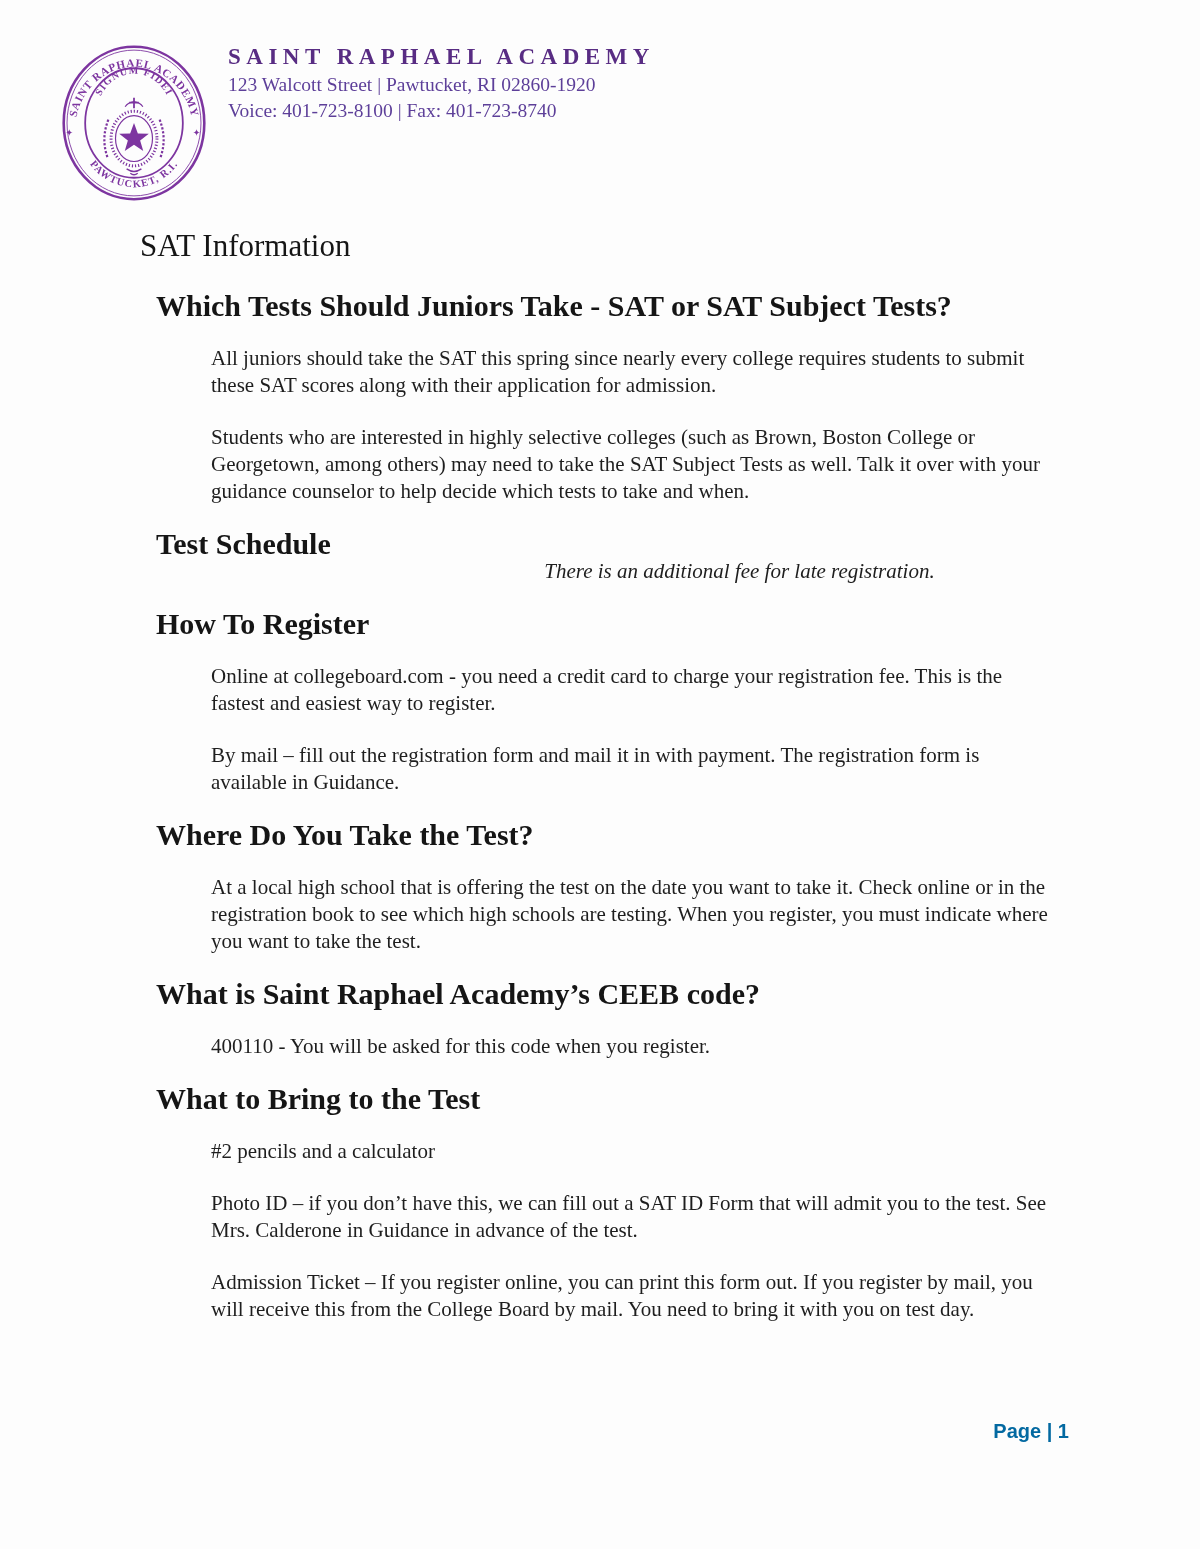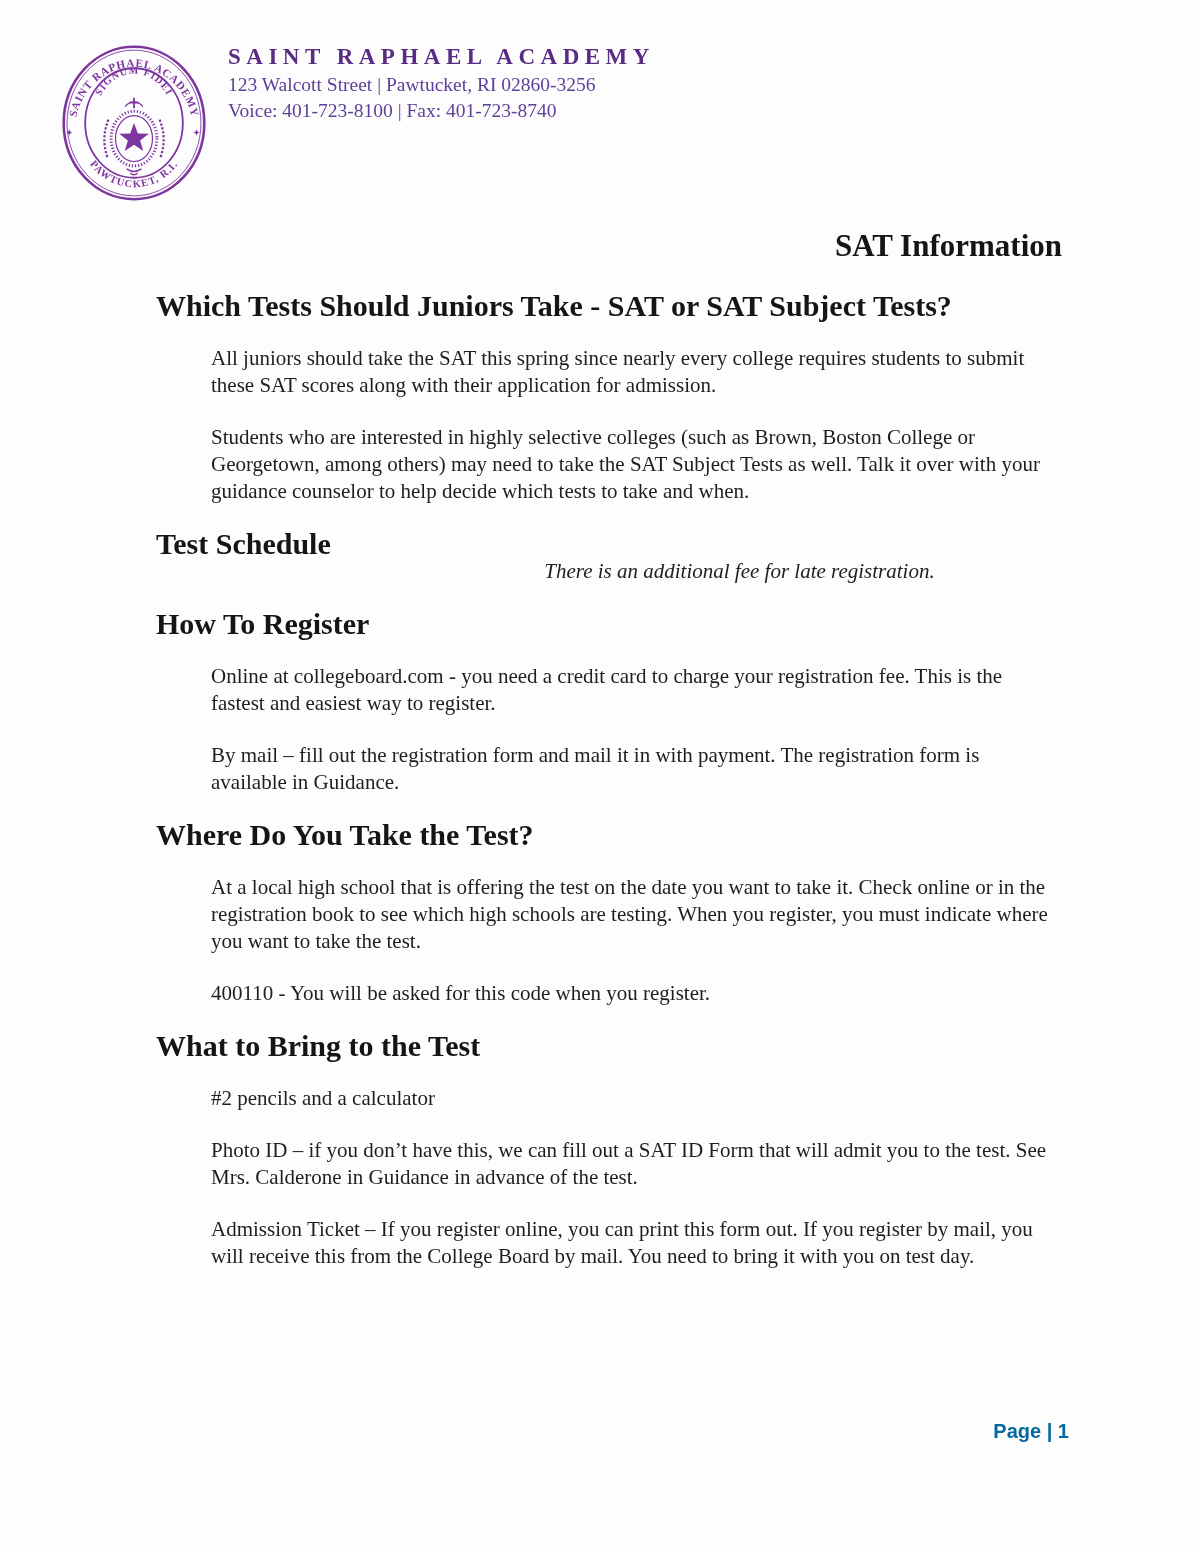--- a/index.html
+++ b/index.html
@@ -37,22 +37,22 @@
 
   
   .doc {
     position: absolute;
     top: 224px;
     left: 140px;
     width: 922px;
   }
   .doc-title {
     font-size: 31px;
-    font-weight: bold;
-    text-align: right;
+    font-weight: normal;
+    text-align: left;
     line-height: 43px;
     margin: 0;
     color: #151515;
   }
   .sec-heading {
     font-size: 30px;
     font-weight: bold;
     line-height: 28px;
     margin: 25px 0 0 16px;
     color: #151515;
@@ -137,21 +137,21 @@
 
         <polygon class="seal-fill" points="100,108 105.2,122.1 120,122.5 108.3,131.6 112.5,146 100,137.5 87.5,146 91.7,131.6 80,122.5 94.8,122.1"></polygon>
 
         <path class="seal-stroke" d="M 90 170 q 10 7 20 0 M 95 176 q 5 4 10 0" stroke-width="1.8"></path>
       </g>
     </svg>
   </div>
 
   <div class="head-text">
     <div class="school-name">SAINT RAPHAEL ACADEMY</div>
-    <div class="head-line">123 Walcott Street | Pawtucket, RI 02860-3256</div>
+    <div class="head-line">123 Walcott Street | Pawtucket, RI 02860-1920</div>
     <div class="head-line">Voice: 401-723-8100 | Fax: 401-723-8740</div>
   </div>
 </div>
 
 <div class="doc">
 
   <h1 class="doc-title">SAT Information</h1>
 
   <h2 class="sec-heading">Which Tests Should Juniors Take - SAT or SAT Subject Tests?</h2>
   <p class="para">All juniors should take the SAT this spring since nearly every college requires students to submit these SAT scores along with their application for admission.</p>
@@ -160,20 +160,21 @@
   <h2 class="sec-heading">Test Schedule</h2>
   <div class="schedule-note">There is an additional fee for late registration.</div>
 
   <h2 class="sec-heading">How To Register</h2>
   <p class="para">Online at collegeboard.com - you need a credit card to charge your registration fee. This is the fastest and easiest way to register.</p>
   <p class="para">By mail – fill out the registration form and mail it in with payment. The registration form is available in Guidance.</p>
 
   <h2 class="sec-heading">Where Do You Take the Test?</h2>
   <p class="para">At a local high school that is offering the test on the date you want to take it. Check online or in the registration book to see which high schools are testing. When you register, you must indicate where you want to take the test.</p>
 
+  <h2 class="sec-heading">What is Saint Raphael Academy’s CEEB code?</h2>
   <p class="para">400110 - You will be asked for this code when you register.</p>
 
   <h2 class="sec-heading">What to Bring to the Test</h2>
   <p class="para">#2 pencils and a calculator</p>
   <p class="para">Photo ID – if you don’t have this, we can fill out a SAT ID Form that will admit you to the test. See Mrs. Calderone in Guidance in advance of the test.</p>
   <p class="para">Admission Ticket – If you register online, you can print this form out. If you register by mail, you will receive this from the College Board by mail. You need to bring it with you on test day.</p>
 
 </div>
 
 <div class="page-footer">Page | 1</div>

